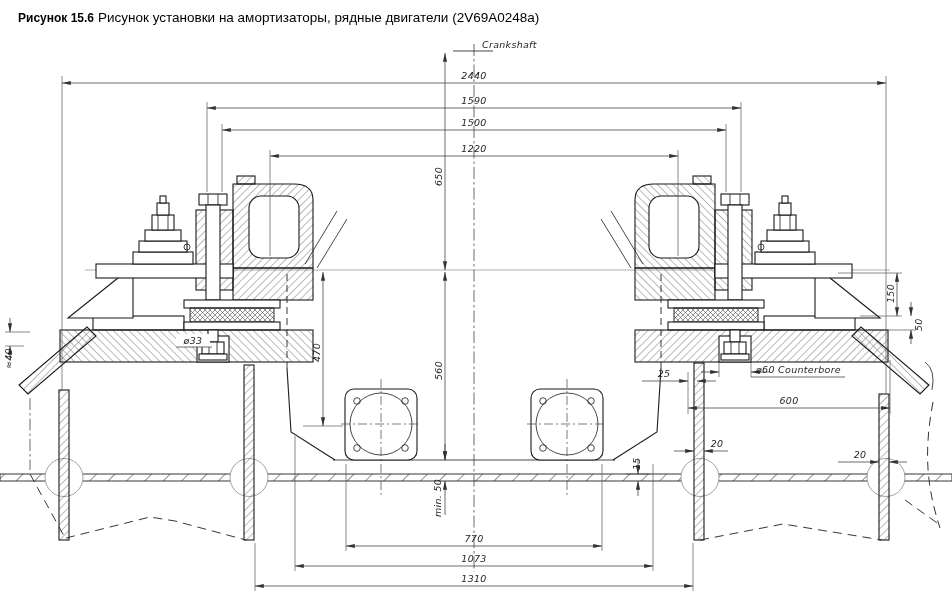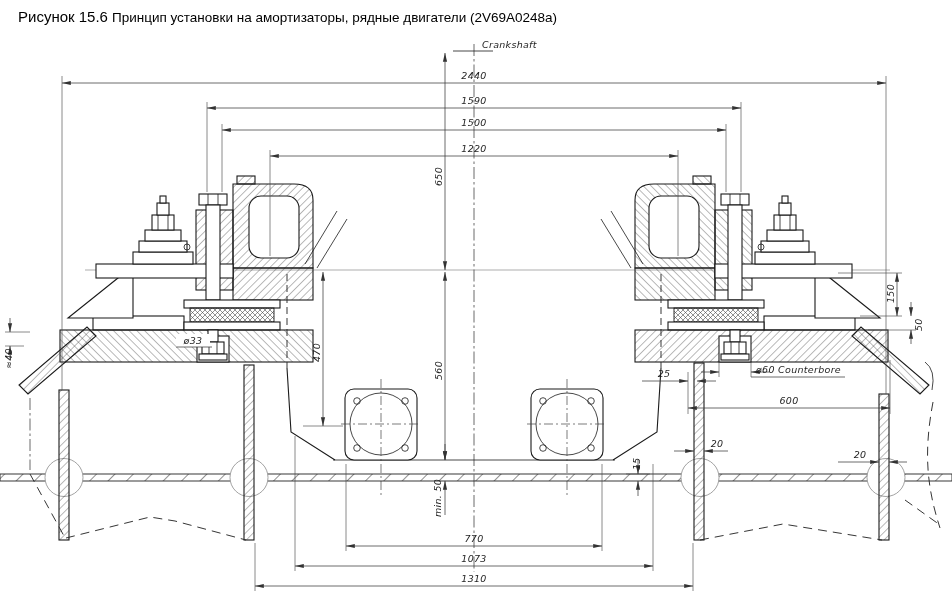--- a/index.html
+++ b/index.html
@@ -1,19 +1,19 @@
 <!DOCTYPE html>
 <html><head>
 <meta charset="utf-8">
 <style>
   html,body{margin:0;padding:0;background:#ffffff;}
   .page{position:relative;width:952px;height:600px;background:#fff;overflow:hidden;
         font-family:"Liberation Sans",sans-serif;}
   .title{position:absolute;left:18px;top:8px;white-space:nowrap;color:#000;}
-  .flabel{font-weight:normal;font-size:15px;}
+  .flabel{font-weight:bold;font-size:12px;}
   .fcaption{font-size:13.5px;margin-left:4px;}
   svg{position:absolute;left:0;top:0;}
   .ext{stroke:#4a4a4a;stroke-width:0.65;fill:none;}
   .dim{stroke:#3c3c3c;stroke-width:0.75;fill:none;}
   .geo{stroke:#1b1b1b;stroke-width:1.1;fill:none;}
   .geow{stroke:#1b1b1b;stroke-width:1.1;fill:#ffffff;}
   .geot{stroke:#1b1b1b;stroke-width:0.8;fill:none;}
   .hat1{fill:url(#h1);stroke:#1b1b1b;stroke-width:1.1;}
   .hat2{fill:url(#h2);stroke:#1b1b1b;stroke-width:1.1;}
   .xhat{fill:url(#xh);stroke:#1b1b1b;stroke-width:0.9;}
@@ -24,21 +24,21 @@
   .thin{stroke:#777;stroke-width:0.6;fill:none;}
   .brk{fill:#ffffff;stroke:#8a8a8a;stroke-width:0.8;}
   .dimtxt{font-family:"DejaVu Sans",sans-serif;font-style:italic;font-size:9.5px;
           fill:#1f1f1f;letter-spacing:0.3px;}
 </style>
 </head>
 <body>
 
 <div class="page">
   <div class="title">
-    <span class="flabel">Рисунок 15.6</span><span class="fcaption">Принцип установки на амортизаторы, рядные двигатели (2V69A0248a)</span>
+    <span class="flabel">Рисунок 15.6</span><span class="fcaption">Рисунок установки на амортизаторы, рядные двигатели (2V69A0248a)</span>
   </div>
 
   <svg width="952" height="600" viewBox="0 0 952 600" xmlns="http://www.w3.org/2000/svg">
     <defs>
       <pattern id="h1" width="5.5" height="5.5" patternUnits="userSpaceOnUse" patternTransform="rotate(45)">
         <line x1="0" y1="0" x2="0" y2="5.5" stroke="#3a3a3a" stroke-width="0.7"></line>
       </pattern>
       <pattern id="h2" width="5.5" height="5.5" patternUnits="userSpaceOnUse" patternTransform="rotate(-45)">
         <line x1="0" y1="0" x2="0" y2="5.5" stroke="#3a3a3a" stroke-width="0.7"></line>
       </pattern>

